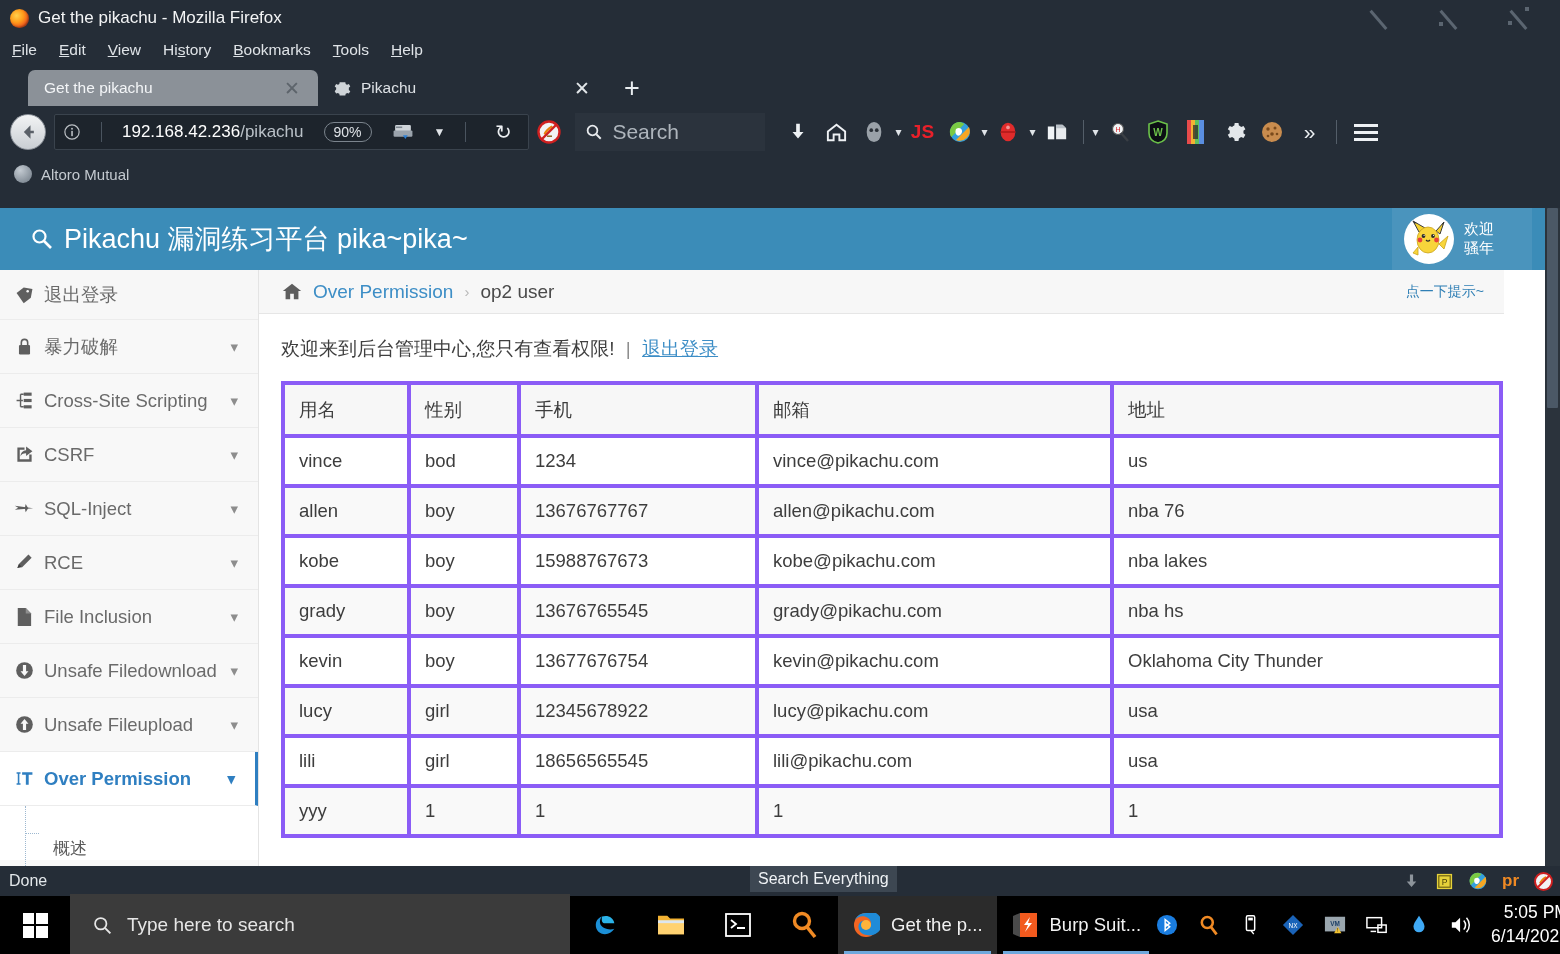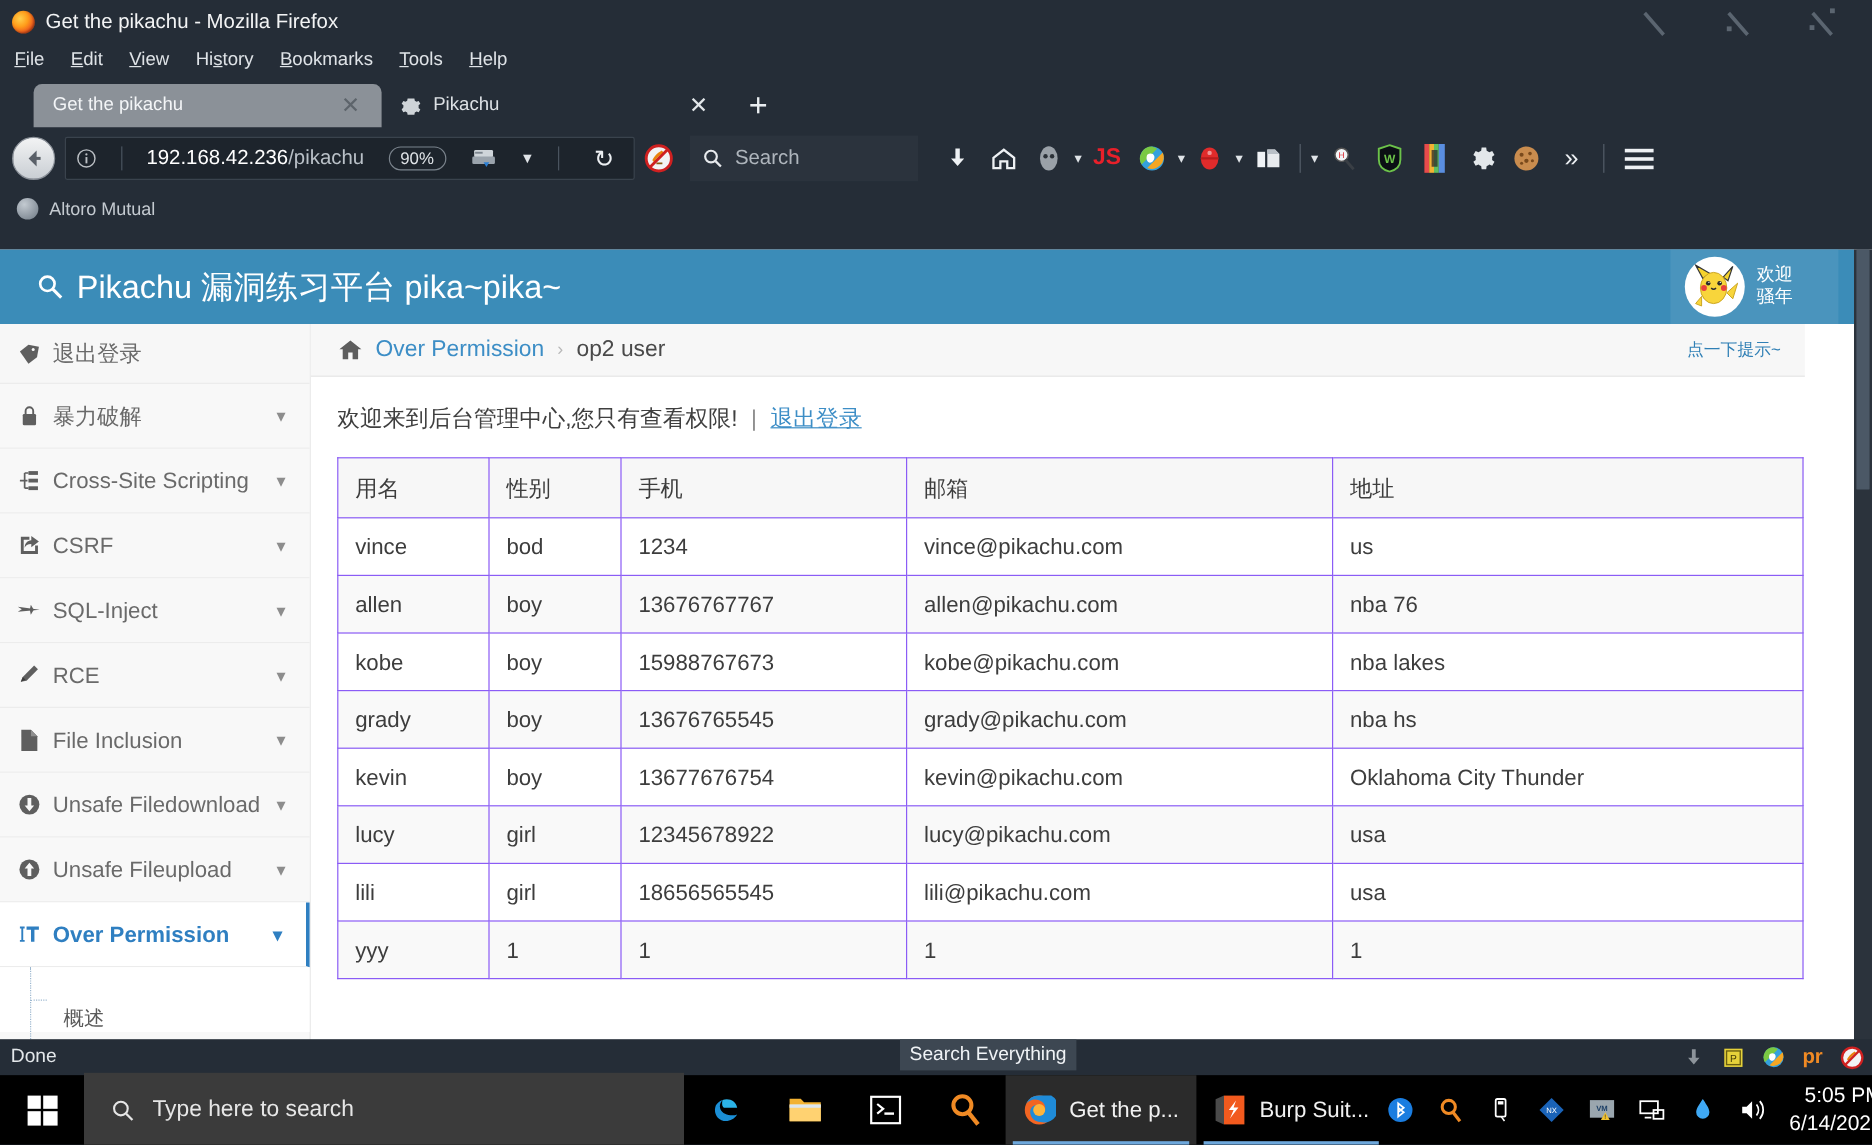--- a/index.html
+++ b/index.html
@@ -91,21 +91,21 @@
   .zoom-badge {
     border: 1px solid #7b848d; border-radius: 11px; padding: 1px 9px;
     font-size: 14px; color: #dfe3e7; flex: none;
   }
   .save-ico { width: 22px; height: 20px; flex: none; }
   .caret { font-size: 12px; color: #e0e4e8; flex: none; }
   .reload { width: 34px; display: flex; justify-content: center; color: #eceff2; font-size: 20px; flex:none;}
   .noscript { width: 40px; display: flex; justify-content: center; flex: none; }
   .searchbar {
     flex: 0 0 190px; height: 38px; background: #2b333d; display: flex; align-items: center;
-    gap: 9px; padding: 0 10px; margin-left: 6px; color: #aeb5bc; font-size: 17px;
+    gap: 9px; padding: 0 10px; margin-left: 6px; color: #aeb5bc; font-size: 21px;
   }
   .tb-icons { display: flex; align-items: center; gap: 4px; margin-left: 16px; flex: 1 1 auto; }
   .tb-ico {
     width: 34px; height: 34px; display: flex; align-items: center; justify-content: center;
     flex: none; font-size: 17px;
   }
   .tb-sep { width: 1px; height: 24px; background: #545e69; margin: 0 5px; flex: none; }
   .hamburger { width: 40px; display:flex; flex-direction: column; gap: 4px; align-items: center; flex: none; }
   .hamburger span { display: block; width: 24px; height: 3px; background: #eef1f4; }
 
@@ -180,21 +180,21 @@
 
   .notice { padding: 22px 0 0 22px; font-size: 19px; color: #3f3f3f; }
   .notice a { color: #3d8ec6; text-decoration: underline; }
   .notice .bar { color: #8d8d8d; margin: 0 6px; }
 
   table.user-table {
     margin: 19px 0 0 22px; width: 1222px; border-collapse: collapse;
     border: 1px solid #dfdfdf; font-size: 18.5px; color: #3d3d3d;
   }
   table.user-table th, table.user-table td {
-    border: 1px solid #8b5cf6; padding: 12px 14px; text-align: left; font-weight: normal;
+    border: 4px solid #8b5cf6; padding: 12px 14px; text-align: left; font-weight: normal;
     height: 48px;
   }
   table.user-table thead th { background: #f7f7f7; }
   table.user-table tbody tr:nth-child(even) { background: #f9f9f9; }
   table.user-table col.c1 { width: 126px; }
   table.user-table col.c2 { width: 110px; }
   table.user-table col.c3 { width: 238px; }
   table.user-table col.c4 { width: 355px; }
 
   .pg-scrollbar {

